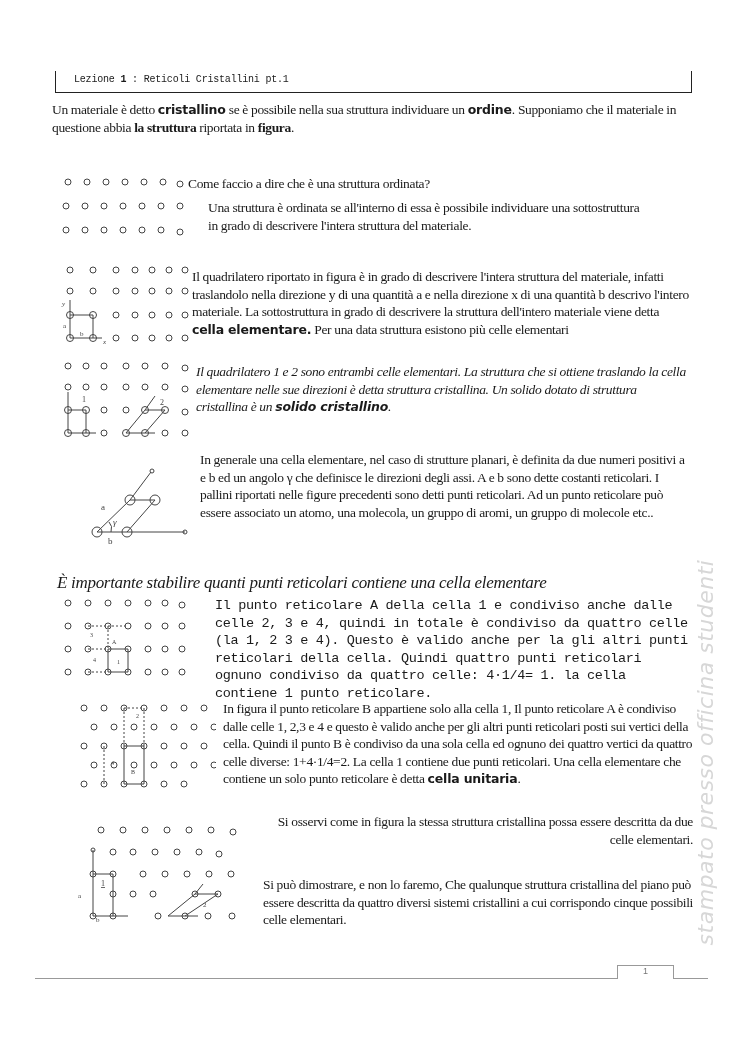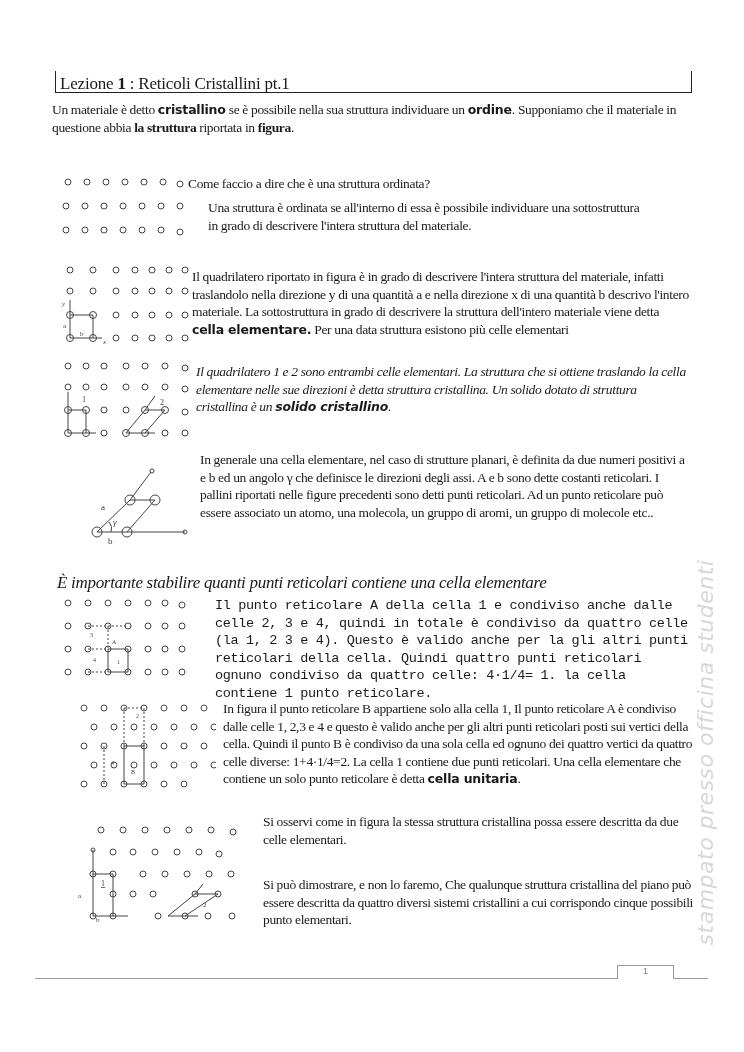--- a/index.html
+++ b/index.html
@@ -1,18 +1,18 @@
 <!DOCTYPE html>
 <html><head>
 <meta charset="utf-8">
 <style>
   html,body{margin:0;padding:0;background:#fff;}
   body{width:744px;height:1052px;position:relative;overflow:hidden;font-family:"Liberation Serif","DejaVu Serif",serif;color:#1a1a1a;}
   .header{position:absolute;left:55px;top:71px;width:637px;height:22px;border-left:1px solid #222;border-right:1px solid #222;border-bottom:1px solid #222;box-sizing:border-box;}
-  .header-text{position:absolute;left:4px;top:3px;font-size:17px;letter-spacing:-0.2px;}
+  .header-text{position:absolute;left:18px;top:3px;font-size:10px;letter-spacing:-0.2px;font-family:Liberation Mono, monospace;}
   .header-text b{font-weight:bold;}
   .p{position:absolute;font-size:13.5px;line-height:17.5px;letter-spacing:-0.35px;}
   .p b{font-weight:bold;font-family:"DejaVu Sans","Liberation Sans",sans-serif;font-size:12.5px;letter-spacing:-0.2px;}
   .italic-title{position:absolute;left:57px;top:573px;font-size:17px;font-style:italic;letter-spacing:-0.3px;}
   .fig{position:absolute;}
   .fig svg{display:block;}
   .watermark{position:absolute;left:500px;top:740px;transform:rotate(-90deg);transform-origin:center;width:410px;text-align:center;font-family:"DejaVu Sans","Liberation Sans",sans-serif;font-style:italic;font-size:22px;color:#d7d7d7;letter-spacing:0.5px;white-space:nowrap;}
   .footer-line{position:absolute;left:35px;top:978px;width:582px;height:1px;background:#999;}
   .footer-line2{position:absolute;left:674px;top:978px;width:34px;height:1px;background:#999;}
   .page-box{position:absolute;left:617px;top:965px;width:57px;height:14px;border:1px solid #999;border-bottom:none;box-sizing:border-box;}
@@ -311,22 +311,22 @@
       <line x1="117" y1="94" x2="150" y2="72"></line>
       <line x1="100" y1="94" x2="130" y2="94"></line>
       <line x1="127" y1="72" x2="135" y2="62"></line>
     <text x="33" y="64" font-size="8" fill="#444" stroke="none" text-decoration="underline">1</text>
     <text x="135" y="85" font-size="7" fill="#444" stroke="none">2</text>
     <text x="10" y="76" font-size="7" fill="#444" stroke="none">a</text>
     <text x="28" y="100" font-size="7" fill="#444" stroke="none">b</text>
     <text x="117" y="104" font-size="7" fill="#444" stroke="none">b'</text>
   </svg>
 </div>
-<div class="p" style="left:263px;top:813px;width:430px;">Si osservi come in figura la stessa struttura cristallina possa essere descritta da due celle elementari.</div>
-<div class="p" style="left:263px;top:876px;width:440px;"> Si può dimostrare, e non lo faremo, Che qualunque struttura cristallina del piano può essere descritta da quattro diversi sistemi cristallini a cui corrispondo cinque possibili punto elementari.</div>
+<div class="p" style="left:263px;top:813px;width:430px;text-align:right;">Si osservi come in figura la stessa struttura cristallina possa essere descritta da due celle elementari.</div>
+<div class="p" style="left:263px;top:876px;width:440px;"> Si può dimostrare, e non lo faremo, Che qualunque struttura cristallina del piano può essere descritta da quattro diversi sistemi cristallini a cui corrispondo cinque possibili celle elementari.</div>
 
 <div class="watermark">stampato presso officina studenti</div>
 
 <div class="footer-line"></div>
 <div class="page-box">
   <div class="page-num">1</div>
 </div>
 <div class="footer-line2"></div>
 
 </body></html>

